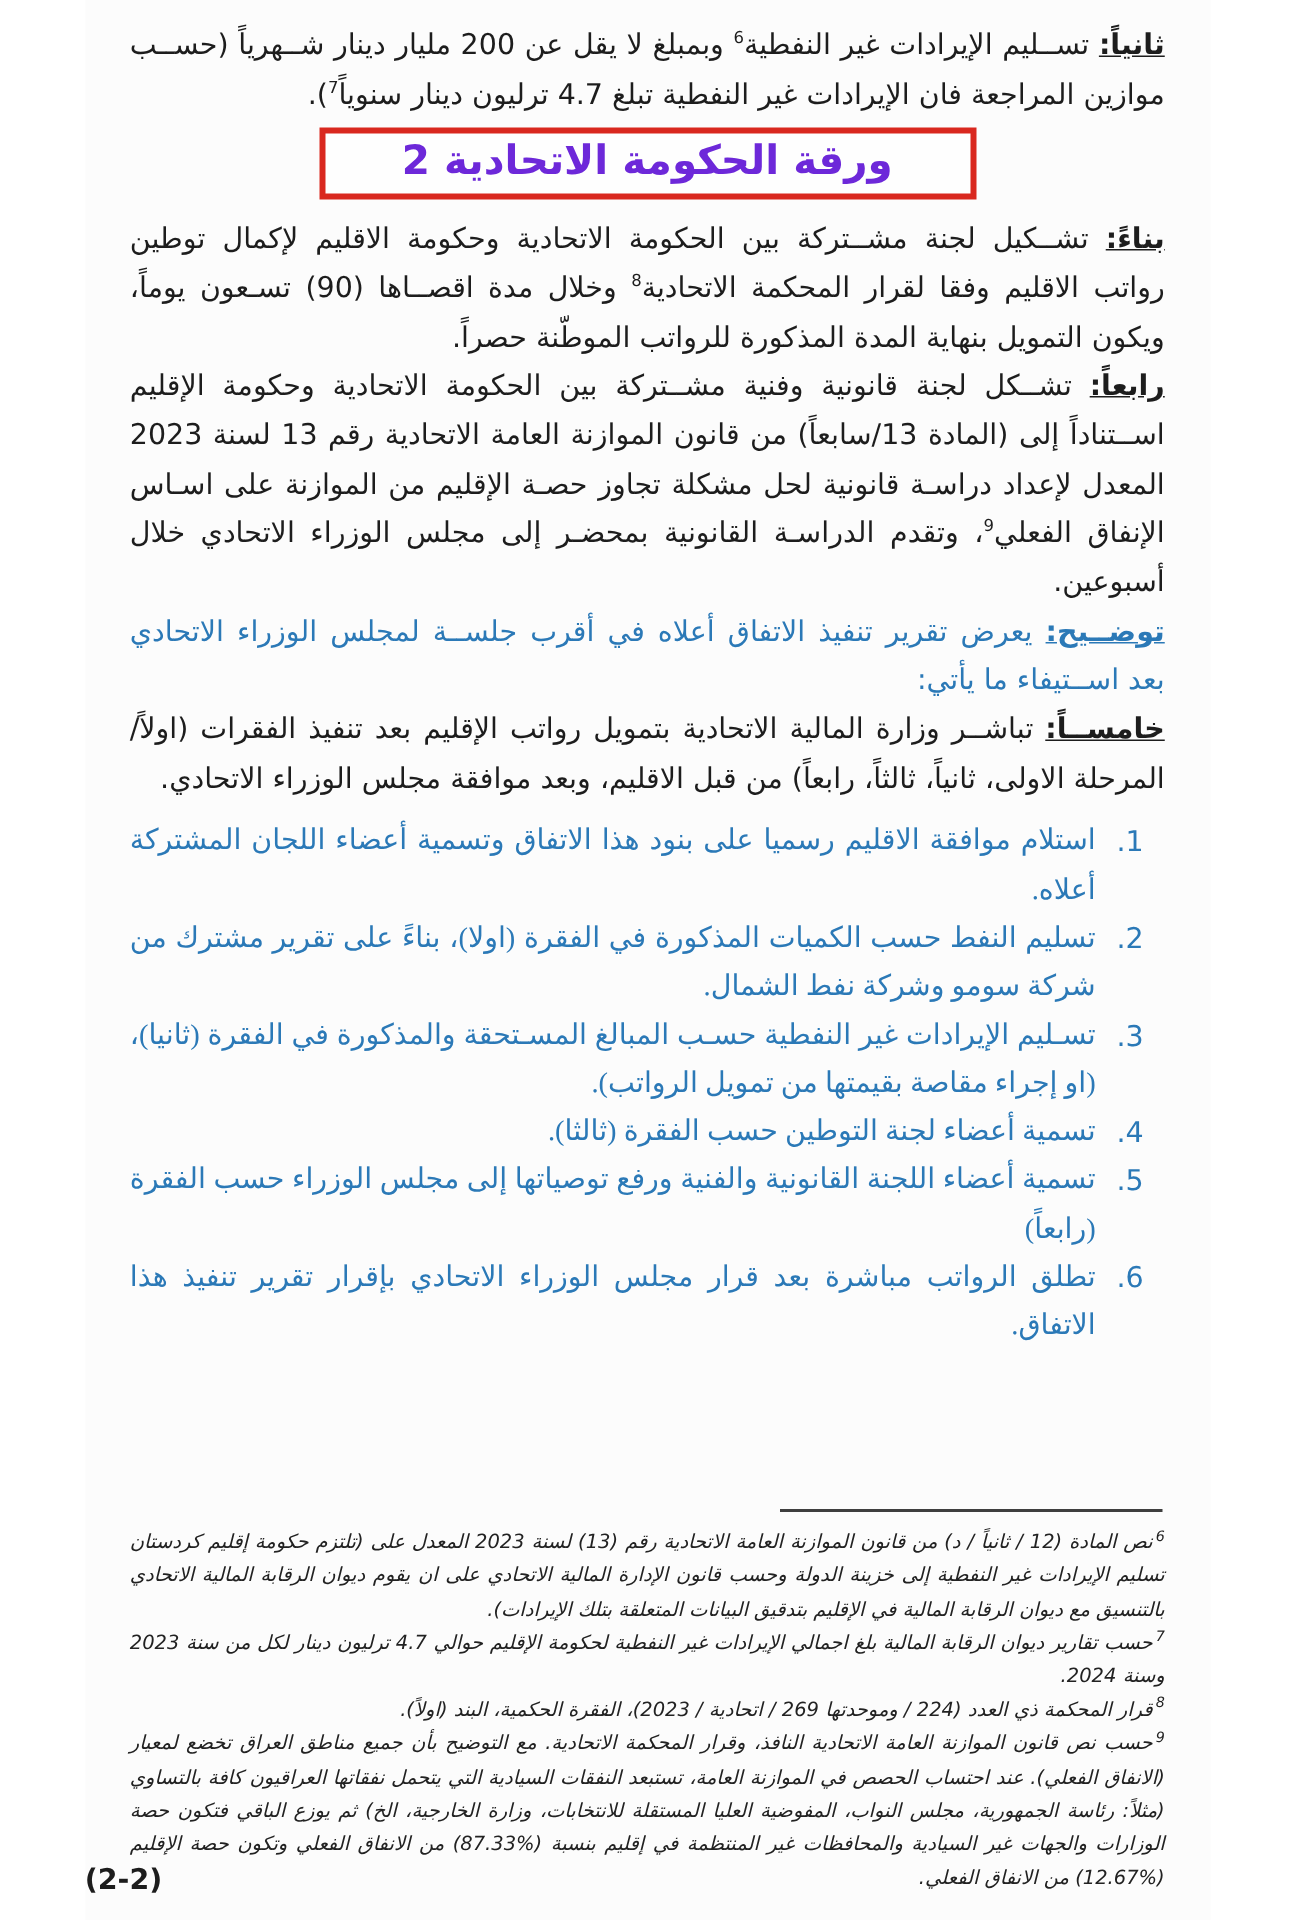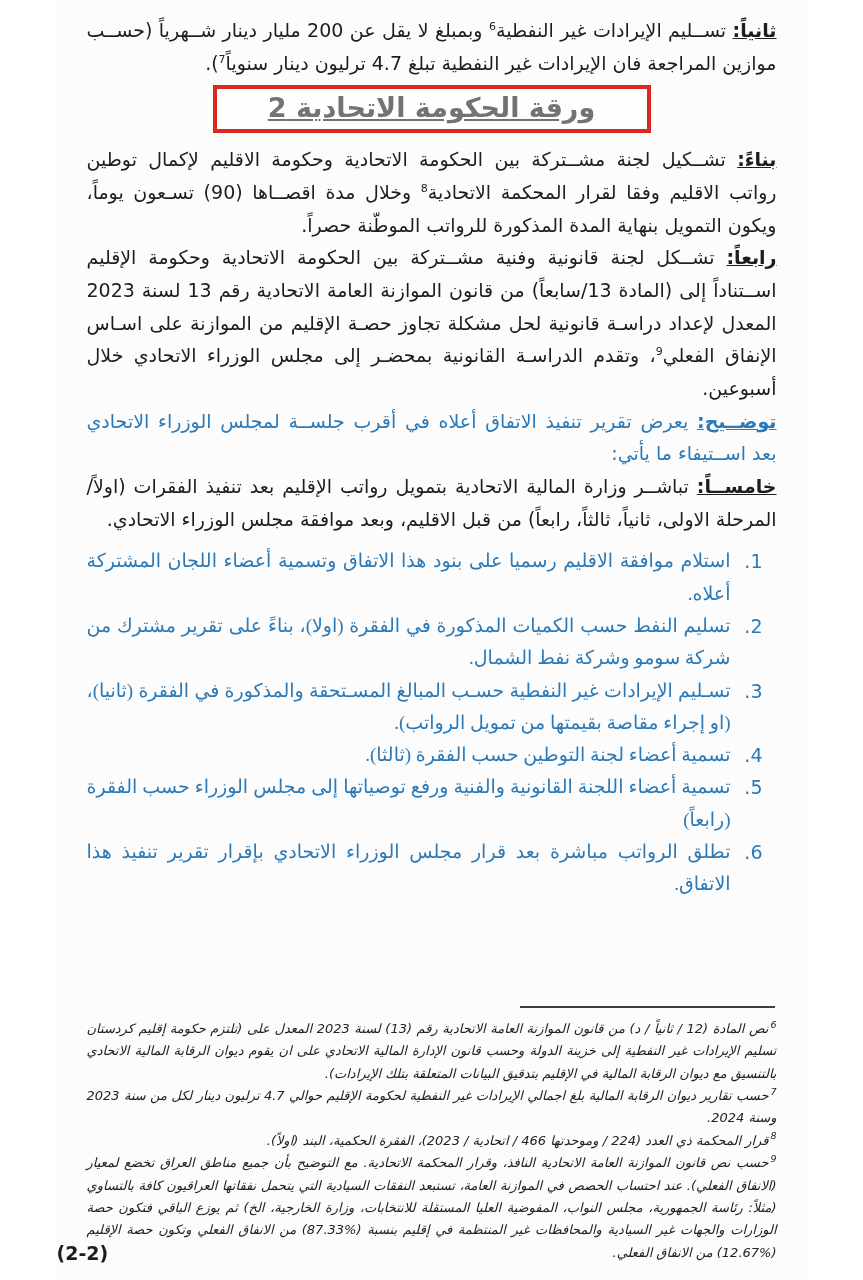--- a/index.html
+++ b/index.html
@@ -36,25 +36,24 @@
   .stamp {
     width: 438px;
     margin: 6px auto 10px auto;
     border: 4px solid #d9281f;
     background: #fefefe;
     text-align: center;
     padding: 3px 8px 6px 8px;
     box-sizing: border-box;
   }
   .stamp-text {
-    color: #737373;
+    color: #6d28d9;
     font-weight: 800;
     font-size: 27px;
     letter-spacing: 0px;
-    text-decoration: underline;
   }
 
   .gap-fourth { margin-top: 46px; }
   .gap-fifth { margin-top: 48px; }
 
   
   .clarification { margin-top: 94px; color: #2b79b7; }
   .clarification .lead { color: #2b79b7; }
 
   .num-list { margin: 10px 0 0 0; padding: 0 14px 0 0; color: #2b79b7; }
@@ -155,18 +154,18 @@
         <span class="li-num">6.</span>
         <span class="li-text">تطلق الرواتب مباشرة بعد قرار مجلس الوزراء الاتحادي بإقرار تقرير تنفيذ هذا الاتفاق.</span>
       </div>
     </div>
   </div>
 
   <div class="footnotes">
     <div class="fn-rule"></div>
     <p class="fn"><sup>6</sup><span>نص المادة (12 / ثانياً / د) من قانون الموازنة العامة الاتحادية رقم (13) لسنة 2023 المعدل على (تلتزم حكومة إقليم كردستان تسليم الإيرادات غير النفطية إلى خزينة الدولة وحسب قانون الإدارة المالية الاتحادي على ان يقوم ديوان الرقابة المالية الاتحادي بالتنسيق مع ديوان الرقابة المالية في الإقليم بتدقيق البيانات المتعلقة بتلك الإيرادات).</span></p>
     <p class="fn"><sup>7</sup><span>حسب تقارير ديوان الرقابة المالية بلغ اجمالي الإيرادات غير النفطية لحكومة الإقليم حوالي 4.7 ترليون دينار لكل من سنة 2023 وسنة 2024.</span></p>
-    <p class="fn"><sup>8</sup><span>قرار المحكمة ذي العدد (224 / وموحدتها 466 / اتحادية / 2023)، الفقرة الحكمية، البند (اولاً).</span></p>
+    <p class="fn"><sup>8</sup><span>قرار المحكمة ذي العدد (224 / وموحدتها 269 / اتحادية / 2023)، الفقرة الحكمية، البند (اولاً).</span></p>
     <p class="fn"><sup>9</sup><span>حسب نص قانون الموازنة العامة الاتحادية النافذ، وقرار المحكمة الاتحادية. مع التوضيح بأن جميع مناطق العراق تخضع لمعيار (الانفاق الفعلي). عند احتساب الحصص في الموازنة العامة، تستبعد النفقات السيادية التي يتحمل نفقاتها العراقيون كافة بالتساوي (مثلاً: رئاسة الجمهورية، مجلس النواب، المفوضية العليا المستقلة للانتخابات، وزارة الخارجية، الخ) ثم يوزع الباقي فتكون حصة الوزارات والجهات غير السيادية والمحافظات غير المنتظمة في إقليم بنسبة (%87.33) من الانفاق الفعلي وتكون حصة الإقليم (%12.67) من الانفاق الفعلي.</span></p>
   </div>
 
   <div class="page-num">(2-2)</div>
 </div>
 
 </body></html>

